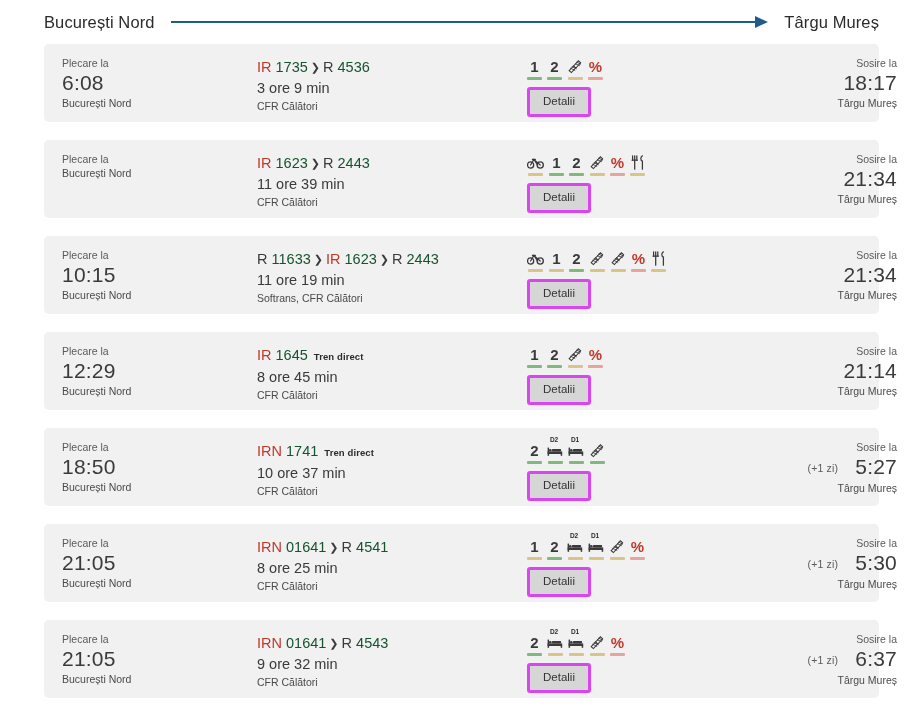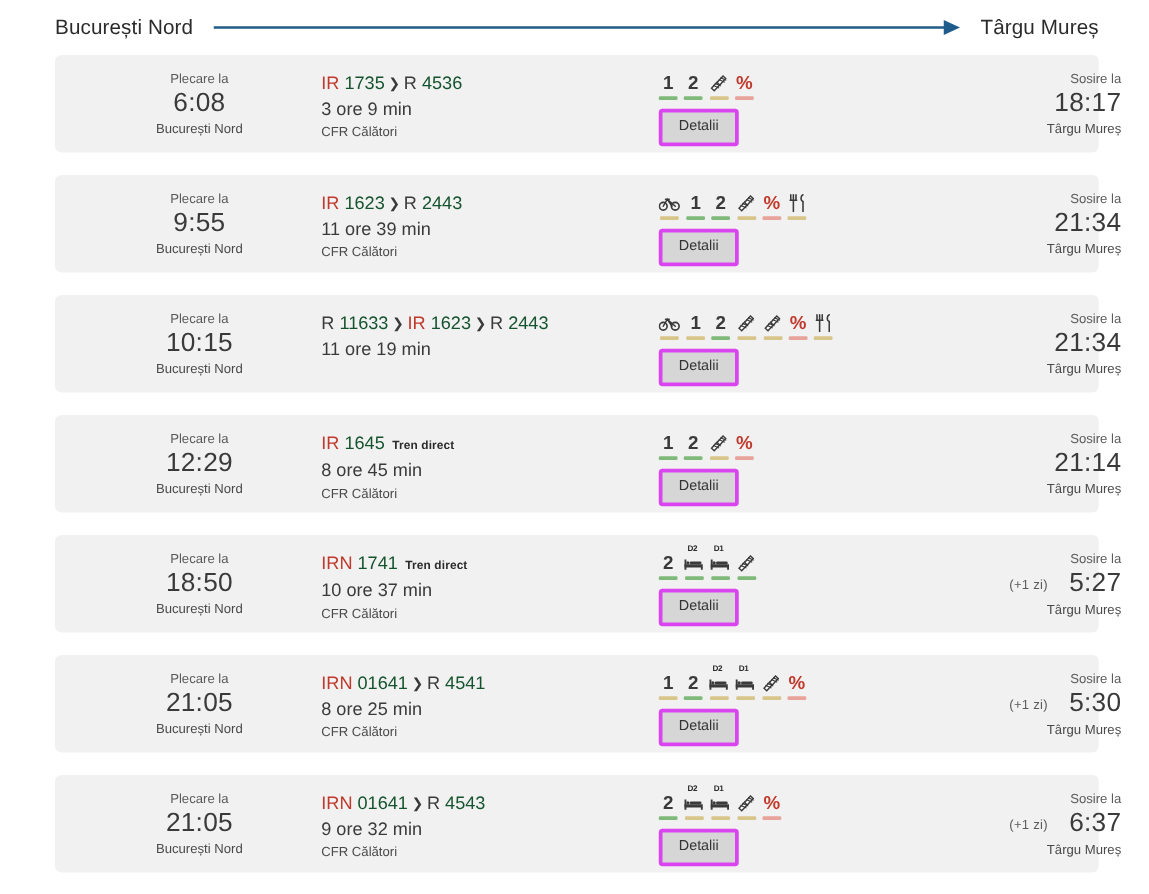--- a/index.html
+++ b/index.html
@@ -65,21 +65,21 @@
     height: 78px;
     margin-bottom: 18px;
     position: relative;
     display: flex;
     align-items: flex-start;
     padding: 10px 18px 0 18px;
     box-sizing: border-box;
   }
 
   
-  .dep-block { width: 195px; flex: 0 0 195px; padding-top: 3px; text-align: center; }
+  .dep-block { width: 195px; flex: 0 0 195px; padding-top: 3px; }
   .arr-block { width: 170px; flex: 0 0 170px; text-align: right; padding-top: 3px; margin-left: auto; }
 
   .small-label {
     font-size: 10.5px;
     color: #5a5a5a;
     line-height: 13px;
   }
   .big-time {
     font-size: 21px;
     color: #3a3a3a;
@@ -265,21 +265,20 @@
       </div>
       <div class="arr-block">
         <div class="small-label">Sosire la</div>
         <div class="big-time">18:17</div>
         <div class="station-name">Târgu Mureș</div>
       </div>
     </div>
     <div class="result-card">
       <div class="dep-block">
         <div class="small-label">Plecare la</div>
-        <div class="big-time">9:55</div>
         <div class="station-name">București Nord</div>
       </div>
       <div class="train-block">
         <div class="train-line"><span class="t-type ">IR</span> <span class="t-num">1623</span><span class="t-sep">❯</span><span class="t-type plain">R</span> <span class="t-num">2443</span></div>
         <div class="duration">11 ore 39 min</div>
         <div class="operator">CFR Călători</div>
       </div>
       <div class="amen-block">
         <div class="amen-row">
           <span class="amen">
@@ -341,20 +340,21 @@
     </div>
     <div class="result-card">
       <div class="dep-block">
         <div class="small-label">Plecare la</div>
         <div class="big-time">10:15</div>
         <div class="station-name">București Nord</div>
       </div>
       <div class="train-block">
         <div class="train-line"><span class="t-type plain">R</span> <span class="t-num">11633</span><span class="t-sep">❯</span><span class="t-type ">IR</span> <span class="t-num">1623</span><span class="t-sep">❯</span><span class="t-type plain">R</span> <span class="t-num">2443</span></div>
         <div class="duration">11 ore 19 min</div>
+        <div class="operator">Softrans, CFR Călători</div>
       </div>
       <div class="amen-block">
         <div class="amen-row">
           <span class="amen">
             <span class="glyph ico">
               <svg width="17" height="13" viewBox="0 0 17 13">
                 <circle cx="3.6" cy="9" r="3.1" fill="none" stroke="#3a3a3a" stroke-width="1.3"></circle>
                 <circle cx="13.2" cy="9" r="3.1" fill="none" stroke="#3a3a3a" stroke-width="1.3"></circle>
                 <path d="M3.6 9 L6.8 3.4 L10.6 9 M6.8 3.4 L13.2 9 M5.4 3.4 L8.4 3.4" fill="none" stroke="#3a3a3a" stroke-width="1.2" stroke-linecap="round"></path>
               </svg>

